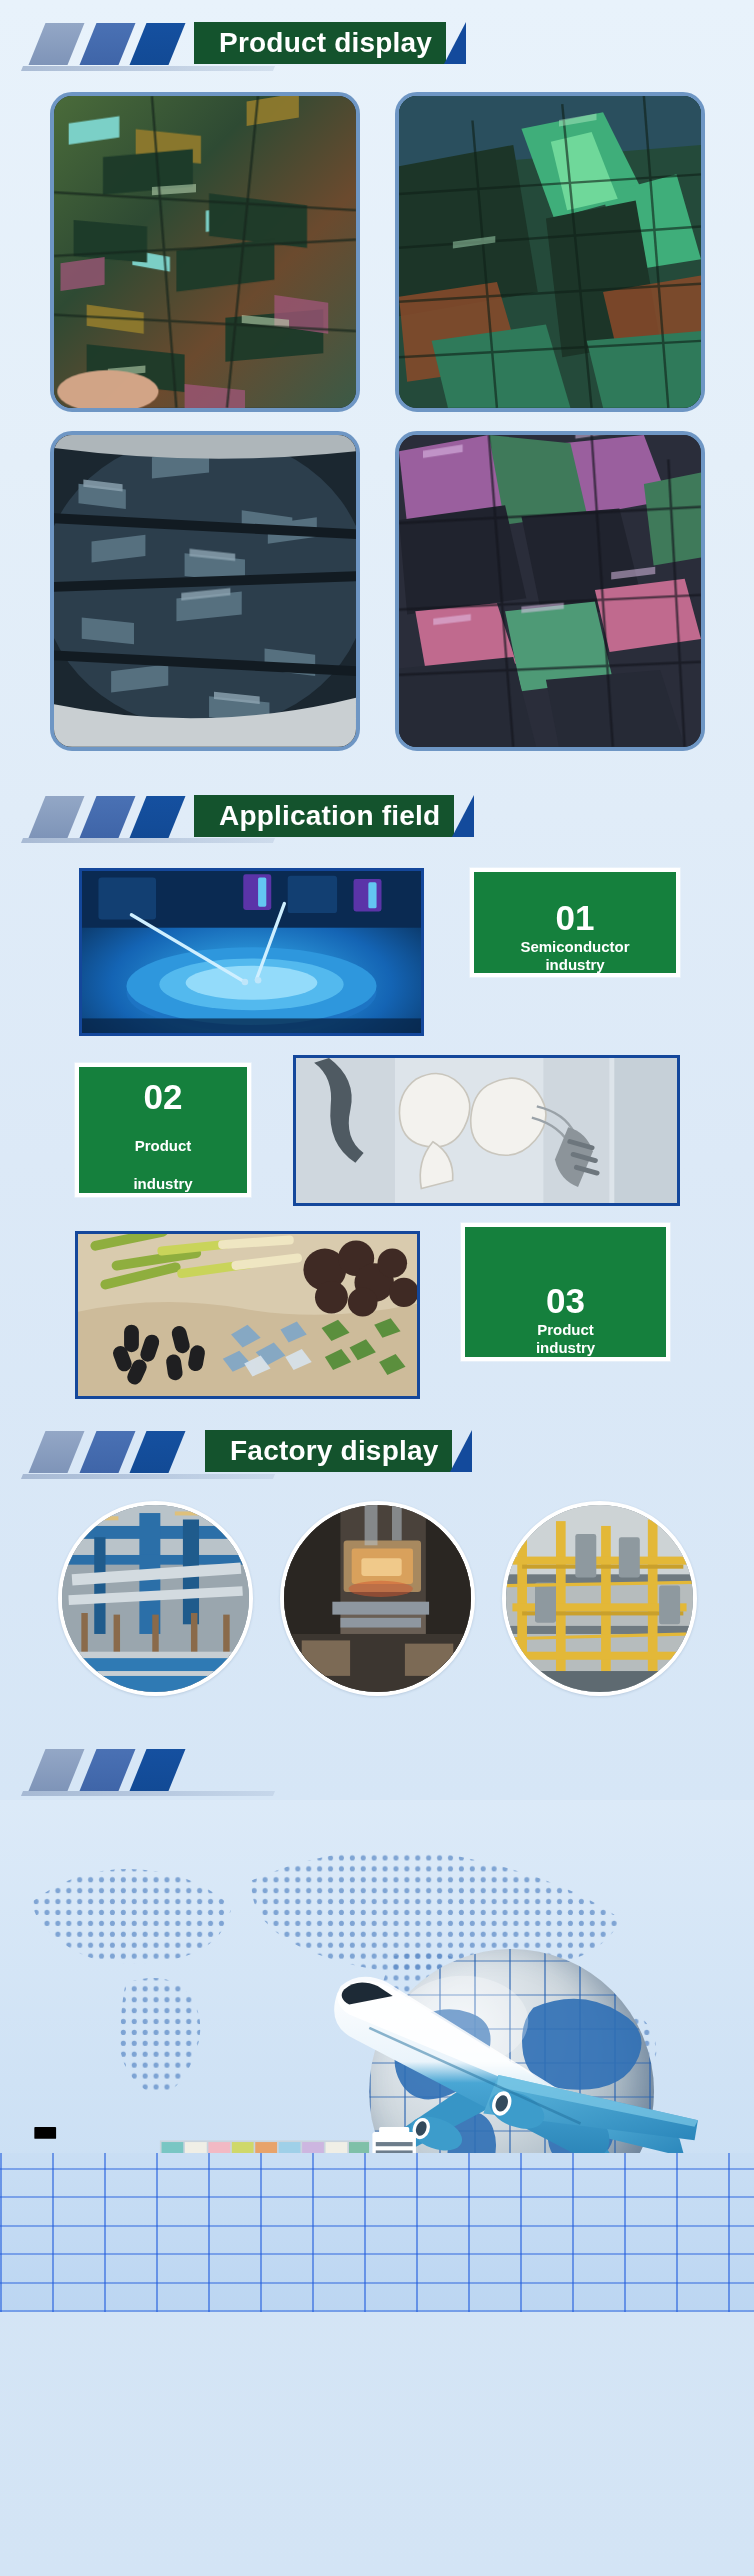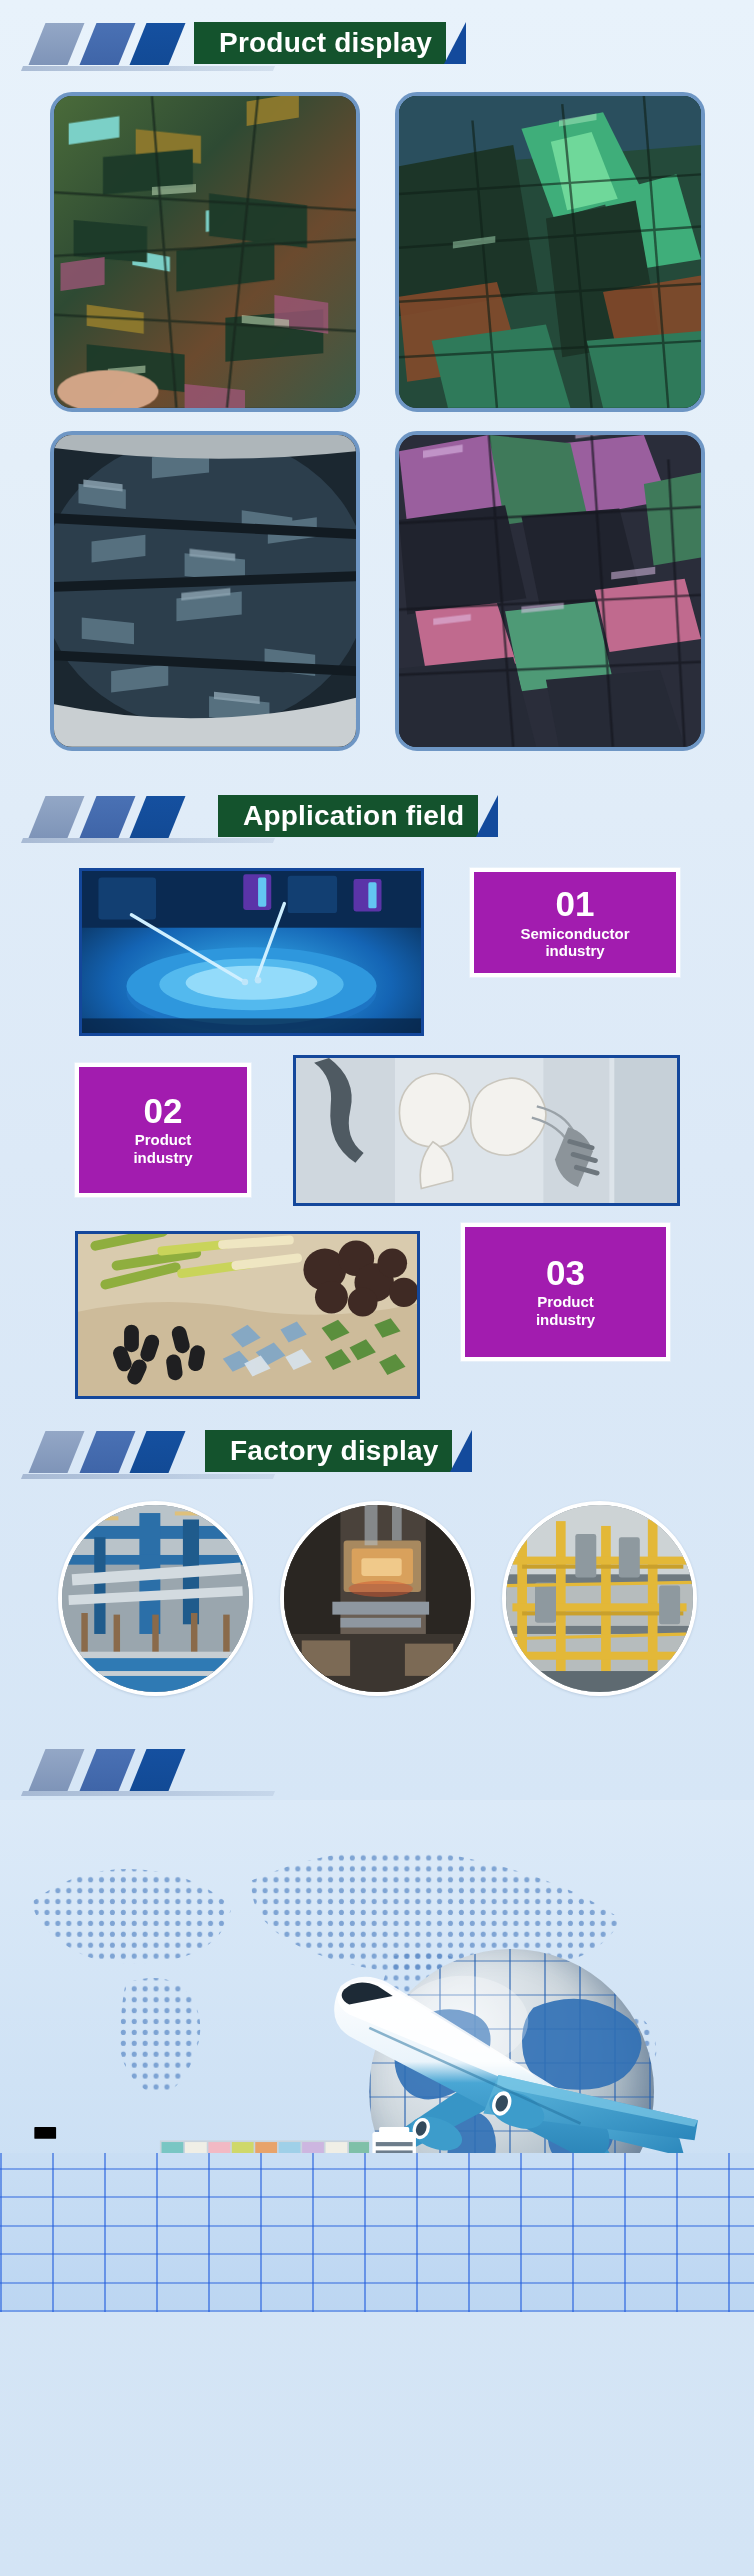--- a/index.html
+++ b/index.html
@@ -82,26 +82,26 @@
 
   
   .app-row { position: relative; padding-left: 0; }
   .app-photo {
     border: 3.4px solid #14479b;
     overflow: hidden;
     position: relative;
     background: #0a2344;
   }
   .num-card {
-    background: #a21caf;
+    background: #15803d;
     border: 4.2px solid #ffffff;
     display: flex;
     flex-direction: column;
     align-items: center;
-    justify-content: center;
+    justify-content: flex-end;
     color: #ffffff;
     text-align: center;
     box-shadow: 0 0 0 0.8px rgba(255,255,255,.4);
   }
   .num-card .num {
     font-size: 35px; font-weight: 700; line-height: 1.05;
     margin-bottom: 1.7px;
   }
   .num-card .lbl {
     font-size: 15px; font-weight: 700; line-height: 1.18;
@@ -350,21 +350,21 @@
             <path d="M0 294 L370 278" fill="none"></path>
               <path d="M110 0 L140 382" fill="none"></path>
             <path d="M236 0 L262 382" fill="none"></path>
               <path d="M330 30 L350 382" fill="none"></path>
           </g>
         </g>
       </svg>
     </div>
   </div>
 
-  <div class="banner" style="margin-top:44px;gap:24px;">
+  <div class="banner" style="margin-top:44px;">
     <div class="banner-underline" style="width:252px;"></div>
     <div class="banner-stripes">
       <div class="stripe s1"></div>
       <div class="stripe s2"></div>
       <div class="stripe s3"></div>
     </div>
     <div class="banner-plate">
       <span class="banner-title">Application field</span>
     </div>
   </div>
@@ -408,21 +408,21 @@
           </g>
         <rect x="0" y="182" width="412" height="18" fill="#06203f" opacity=".7"></rect>
       </svg>
     </div>
     <div class="num-card" style="position:absolute;left:470px;top:6.7px;width:210px;height:109px;">
       <div class="num">01</div>
       <div class="lbl">Semiconductor</div>
       <div class="lbl">industry</div>
     </div>
 
-    <div class="num-card" style="position:absolute;left:75px;top:201px;width:176px;height:134px;">
+    <div class="num-card" style="position:absolute;left:75px;top:201px;width:176px;height:134px;gap:20px;">
       <div class="num">02</div>
       <div class="lbl">Product</div>
       <div class="lbl">industry</div>
     </div>
     <div class="app-photo" style="position:absolute;left:293px;top:193px;width:387px;height:151px;">
       <svg viewBox="0 0 462 180" preserveAspectRatio="none" style="display:block;width:100%;height:100%;">
         <rect width="462" height="180" fill="#e9edf1"></rect>
         <rect x="0" y="0" width="462" height="180" fill="#dde4ea"></rect>
         <g fill="#cfd7de">
             <rect x="0" y="0" width="120" height="180"></rect>

